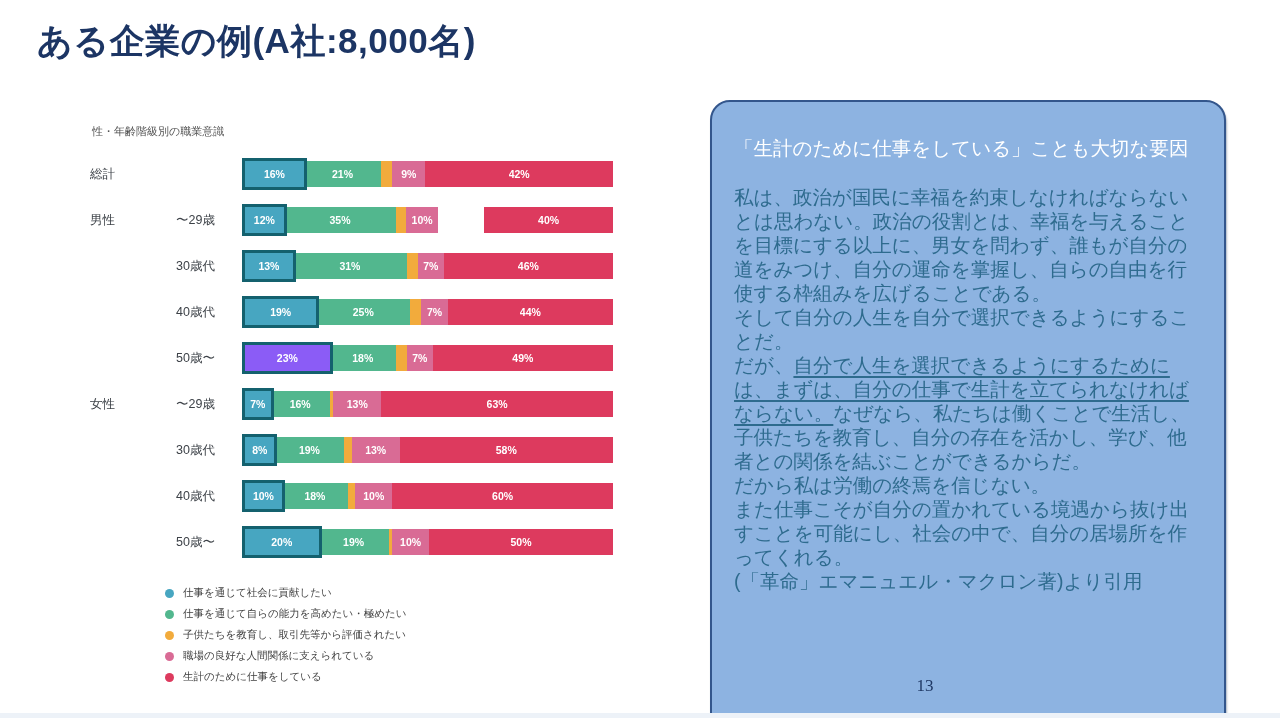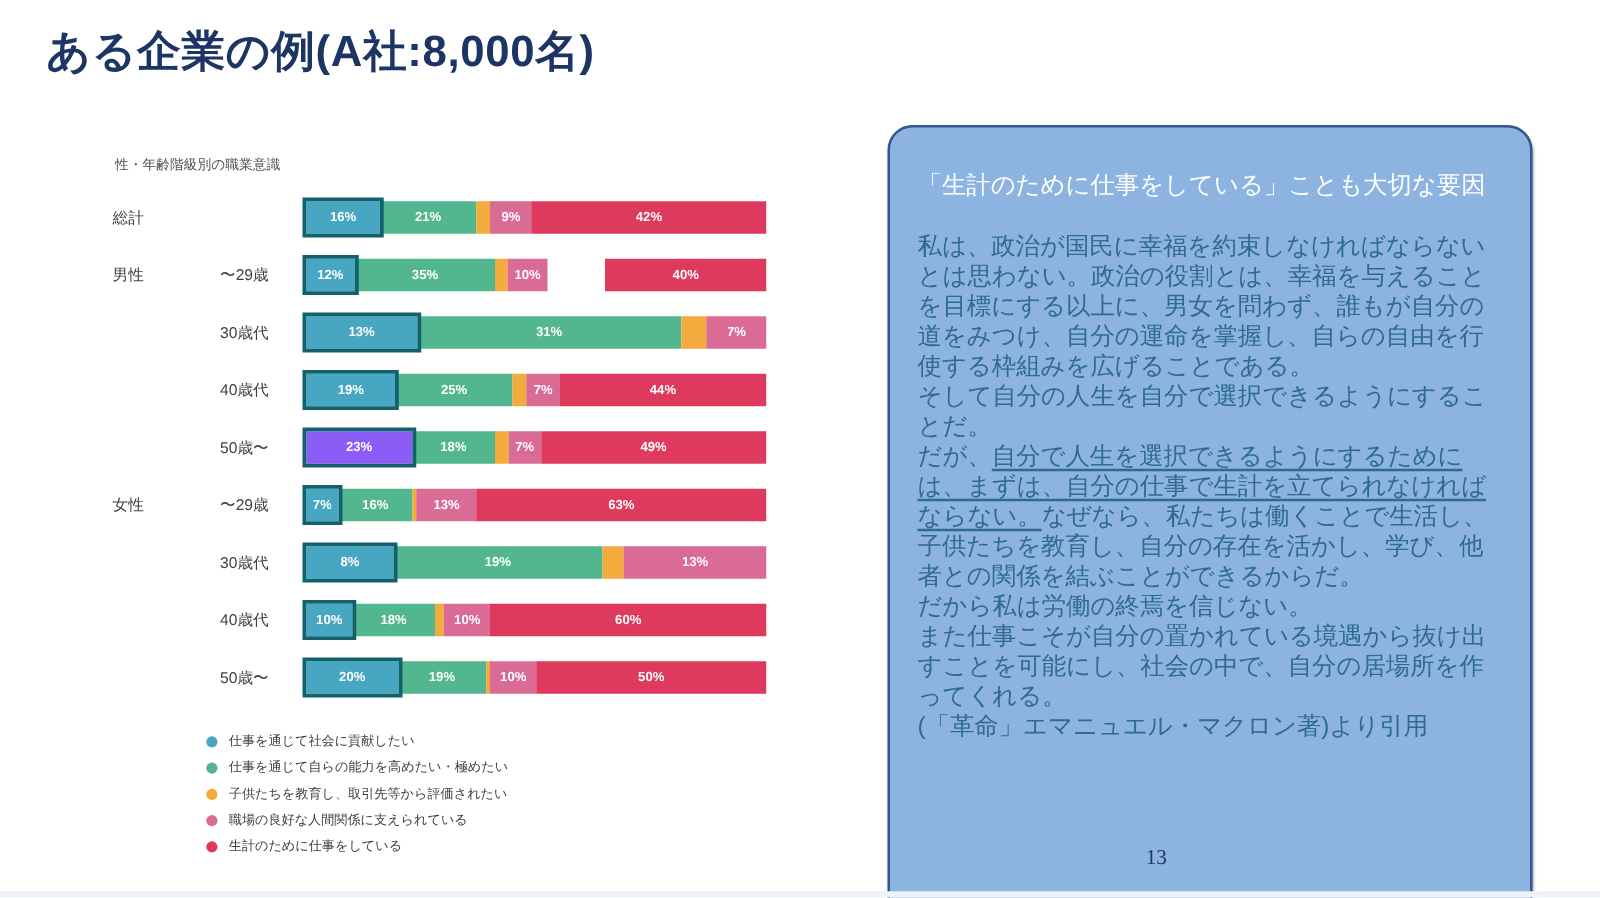--- a/index.html
+++ b/index.html
@@ -136,20 +136,23 @@
           </div>
           <div class="seg" style="flex: 31 0 0px; background: rgb(82, 183, 142);">
             <span>31%</span>
           </div>
           <div class="seg" style="flex: 3 0 0px; background: rgb(242, 171, 60);">
             <span></span>
           </div>
           <div class="seg" style="flex: 7 0 0px; background: rgb(217, 107, 149);">
             <span>7%</span>
           </div>
+          <div class="seg" style="flex: 46 0 0px; background: rgb(221, 58, 94);">
+            <span>46%</span>
+          </div>
         </div>
       </div>
       <div class="bar-row">
         <div class="row-group"></div>
         <div class="row-age">40歳代</div>
         <div class="bar">
           <div class="seg seg-first" style="flex: 19 0 0px; background: rgb(71, 166, 193);">
             <span>19%</span>
           </div>
           <div class="seg" style="flex: 25 0 0px; background: rgb(82, 183, 142);">
@@ -216,20 +219,23 @@
             <span>8%</span>
           </div>
           <div class="seg" style="flex: 19 0 0px; background: rgb(82, 183, 142);">
             <span>19%</span>
           </div>
           <div class="seg" style="flex: 2 0 0px; background: rgb(242, 171, 60);">
             <span></span>
           </div>
           <div class="seg" style="flex: 13 0 0px; background: rgb(217, 107, 149);">
             <span>13%</span>
+          </div>
+          <div class="seg" style="flex: 58 0 0px; background: rgb(221, 58, 94);">
+            <span>58%</span>
           </div>
         </div>
       </div>
       <div class="bar-row">
         <div class="row-group"></div>
         <div class="row-age">40歳代</div>
         <div class="bar">
           <div class="seg seg-first" style="flex: 10 0 0px; background: rgb(71, 166, 193);">
             <span>10%</span>
           </div>

